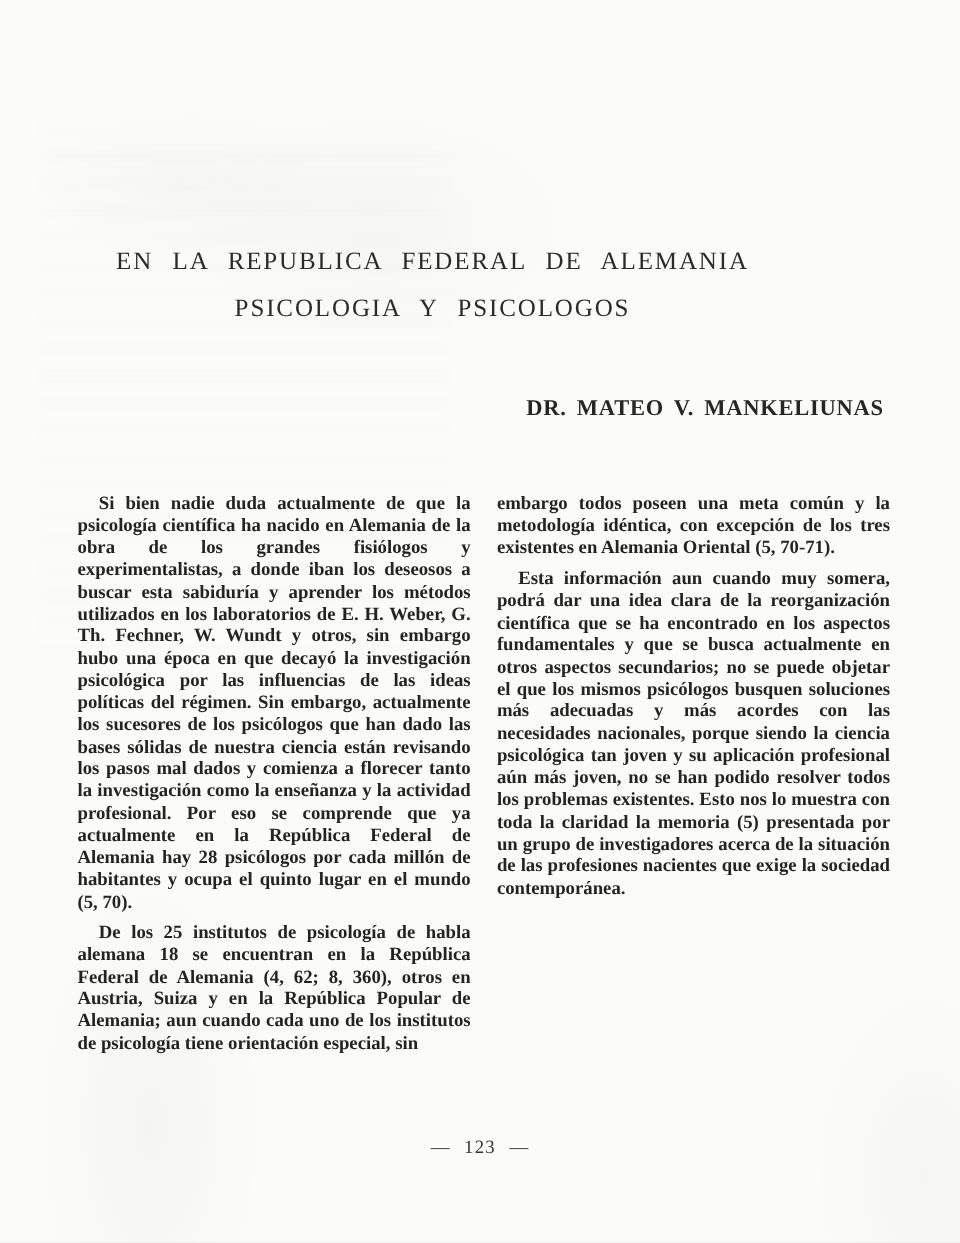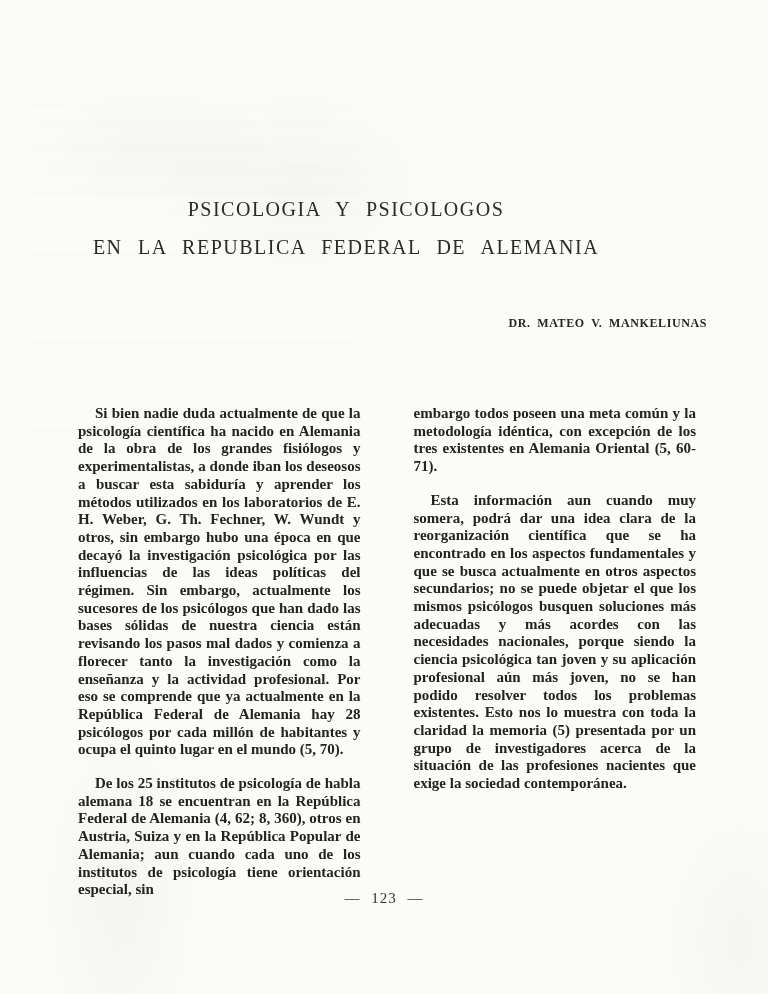--- a/index.html
+++ b/index.html
@@ -46,21 +46,21 @@
     font-weight: 400;
     letter-spacing: 1.5px;
     word-spacing: 9px;
     line-height: 38px;
     color: #2a2a28;
     white-space: nowrap;
   }
   .author-line {
     margin: 50px 61px 0 0;
     text-align: right;
-    font-size: 12px;
+    font-size: 18px;
     font-weight: 700;
     letter-spacing: 0.6px;
     word-spacing: 3px;
     color: #262624;
   }
   .columns {
     display: flex;
     gap: 21px;
     margin: 58px 56px 0 62px;
     height: 516px;
@@ -69,61 +69,61 @@
   .col {
     width: 316px;
     text-align: justify;
     font-size: 15px;
     font-weight: 700;
     line-height: 17.7px;
     color: #232321;
     hyphens: auto;
   }
   .col p {
-    margin: 16px;
+    margin: 0;
     text-indent: 17px;
   }
   .col p + p {
     margin-top: 7px;
   }
   .col p.no-indent {
     text-indent: 0;
   }
   .footer {
     position: absolute;
     left: 0; right: 0;
-    top: 890px;
+    top: 910px;
     text-align: center;
     font-size: 15px;
     font-weight: 400;
     letter-spacing: 1px;
     word-spacing: 6px;
     color: #33332f;
   }
 </style>
 </head>
 <body>
 
 <div class="page">
 
   <div class="bleed"></div>
 
   <div class="title-block">
+    <div class="title-line">EN LA REPUBLICA FEDERAL DE ALEMANIA</div>
     <div class="title-line">PSICOLOGIA Y PSICOLOGOS</div>
-    <div class="title-line">EN LA REPUBLICA FEDERAL DE ALEMANIA</div>
   </div>
 
   <div class="author-line">DR. MATEO V. MANKELIUNAS</div>
 
   <div class="columns">
     <div class="col">
       <p>Si bien nadie duda actualmente de que la psicología científica ha nacido en Alemania de la obra de los grandes fisiólogos y experimentalistas, a donde iban los deseosos a buscar esta sabiduría y aprender los métodos utilizados en los laboratorios de E. H. Weber, G. Th. Fechner, W. Wundt y otros, sin embargo hubo una época en que decayó la investigación psicológica por las influencias de las ideas políticas del régimen. Sin embargo, actualmente los sucesores de los psicólogos que han dado las bases sólidas de nuestra ciencia están revisando los pasos mal dados y comienza a florecer tanto la investigación como la enseñanza y la actividad profesional. Por eso se comprende que ya actualmente en la República Federal de Alemania hay 28 psicólogos por cada millón de habitantes y ocupa el quinto lugar en el mundo (5, 70).</p>
       <p>De los 25 institutos de psicología de habla alemana 18 se encuentran en la República Federal de Alemania (4, 62; 8, 360), otros en Austria, Suiza y en la República Popular de Alemania; aun cuando cada uno de los institutos de psicología tiene orientación especial, sin</p>
     </div>
     <div class="col">
-      <p class="no-indent">embargo todos poseen una meta común y la metodología idéntica, con excepción de los tres existentes en Alemania Oriental (5, 60-71).</p>
+      <p class="no-indent">embargo todos poseen una meta común y la metodología idéntica, con excepción de los tres existentes en Alemania Oriental (5, 70-71).</p>
       <p>Esta información aun cuando muy somera, podrá dar una idea clara de la reorganización científica que se ha encontrado en los aspectos fundamentales y que se busca actualmente en otros aspectos secundarios; no se puede objetar el que los mismos psicólogos busquen soluciones más adecuadas y más acordes con las necesidades nacionales, porque siendo la ciencia psicológica tan joven y su aplicación profesional aún más joven, no se han podido resolver todos los problemas existentes. Esto nos lo muestra con toda la claridad la memoria (5) presentada por un grupo de investigadores acerca de la situación de las profesiones nacientes que exige la sociedad contemporánea.</p>
     </div>
   </div>
 
   <div class="footer">— 123 —</div>
 
 </div>
 
 </body></html>

